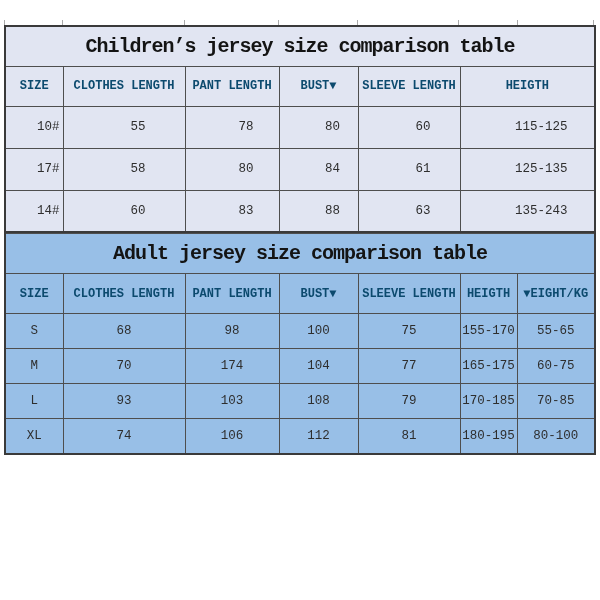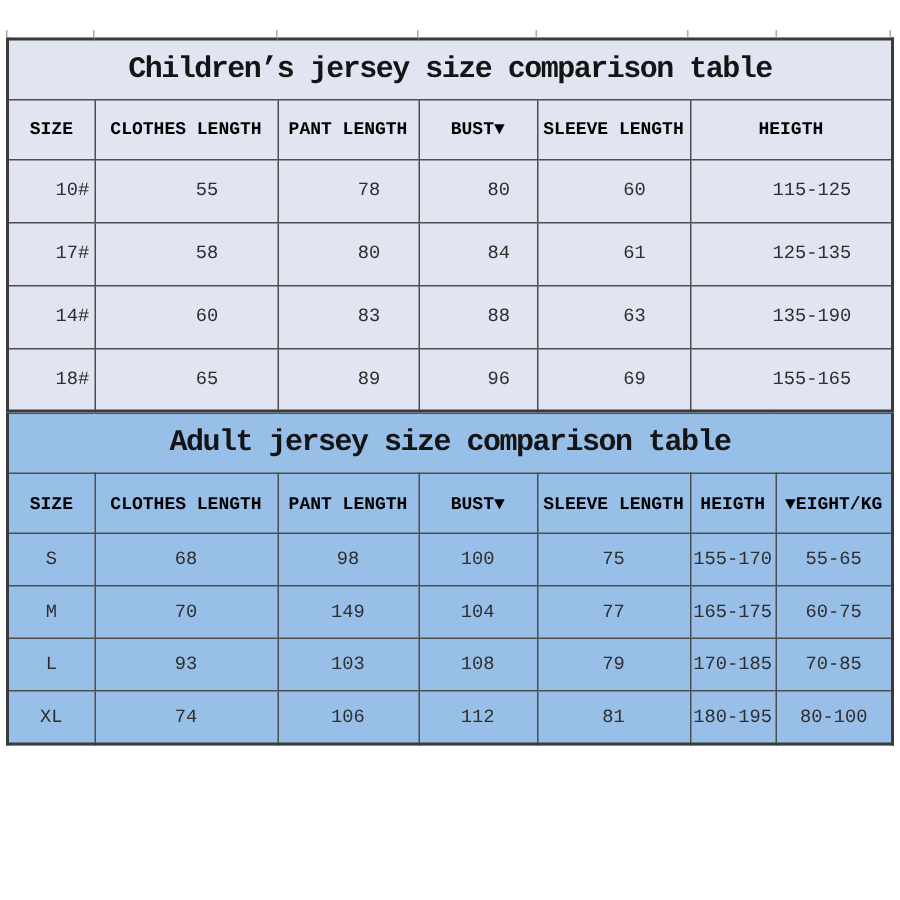--- a/index.html
+++ b/index.html
@@ -10,21 +10,21 @@
     color: var(--text, #262626);
   }
   .sheet { position: relative; width: 600px; height: 600px; overflow: hidden; }
   .wrap { position: absolute; top: 25px; left: 4px; }
   .tick { position: absolute; top: -5px; width: 1px; height: 5px; background: #a9a9a9; }
   table.tbl { border-collapse: collapse; table-layout: fixed; width: 590px; }
   table.children { background: var(--children-bg, #e1e5f2); border: 2px solid var(--outer-border, #3a3a3a); }
   table.adult { background: var(--adult-bg, #98bfe7); border: 2px solid var(--outer-border, #3a3a3a); border-top: 0; }
   .tbl td, .tbl th { border: 1px solid var(--border, #4e4e4e); text-align: center; vertical-align: middle; padding: 0; overflow: hidden; }
   .title-cell { height: 40px; font-weight: bold; font-size: 20px; letter-spacing: -1px; color: #141414; }
-  .tbl th { height: 40px; font-size: 12px; font-weight: bold; letter-spacing: 0; color: #000000; white-space: nowrap; }
+  .tbl th { height: 40px; font-size: 12px; font-weight: bold; letter-spacing: 0; color: #0c4a6e; white-space: nowrap; }
   table.children td.cell { height: 42px; padding-left: 28px; }
   table.adult td.cell { height: 35px; }
   td.cell { font-size: 12.5px; color: #2e2e2e; white-space: nowrap; }
 </style>
 </head>
 <body>
 
 <div class="sheet">
   <div class="wrap">
     <span class="tick" style="left:0px"></span>
@@ -72,29 +72,21 @@
           <td class="cell">84</td>
           <td class="cell">61</td>
           <td class="cell">125-135</td>
         </tr>
         <tr>
           <td class="cell">14#</td>
           <td class="cell">60</td>
           <td class="cell">83</td>
           <td class="cell">88</td>
           <td class="cell">63</td>
-          <td class="cell">135-190</td>
-        </tr>
-        <tr>
-          <td class="cell">18#</td>
-          <td class="cell">65</td>
-          <td class="cell">89</td>
-          <td class="cell">96</td>
-          <td class="cell">69</td>
-          <td class="cell">155-165</td>
+          <td class="cell">135-243</td>
         </tr>
       </tbody>
     </table>
 
     <table class="tbl adult">
       <colgroup>
         <col style="width:58px">
           <col style="width:122px">
           <col style="width:94px">
         <col style="width:79px">
@@ -120,21 +112,21 @@
           <td class="cell">68</td>
           <td class="cell">98</td>
           <td class="cell">100</td>
           <td class="cell">75</td>
           <td class="cell">155-170</td>
           <td class="cell">55-65</td>
         </tr>
         <tr>
           <td class="cell">M</td>
           <td class="cell">70</td>
-          <td class="cell">149</td>
+          <td class="cell">174</td>
           <td class="cell">104</td>
           <td class="cell">77</td>
           <td class="cell">165-175</td>
           <td class="cell">60-75</td>
         </tr>
         <tr>
           <td class="cell">L</td>
           <td class="cell">93</td>
           <td class="cell">103</td>
           <td class="cell">108</td>

